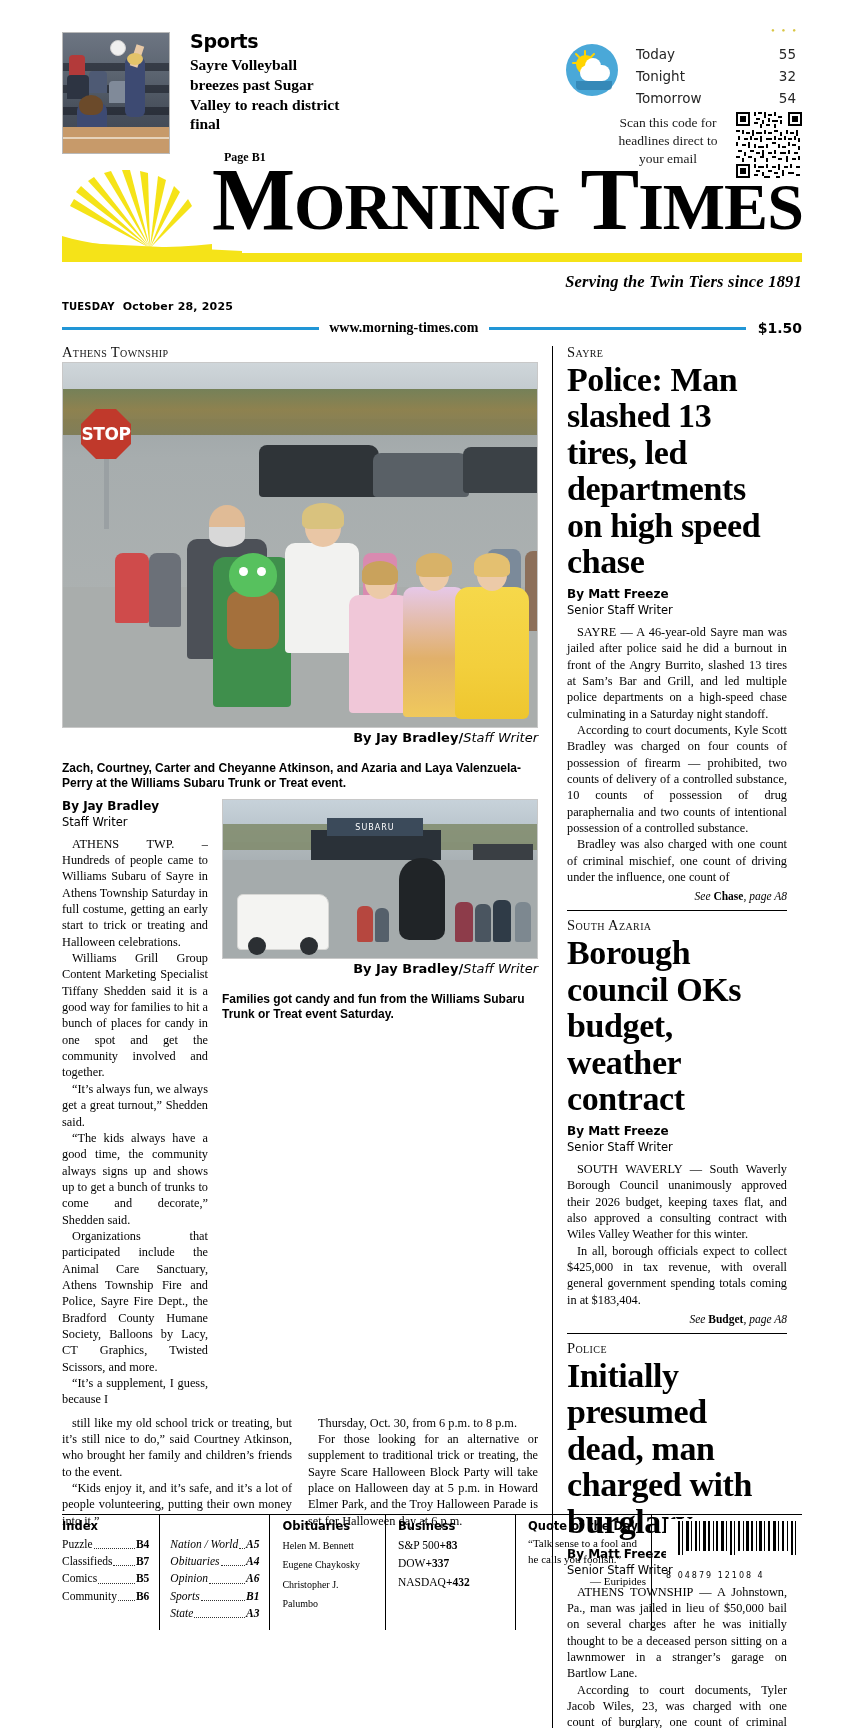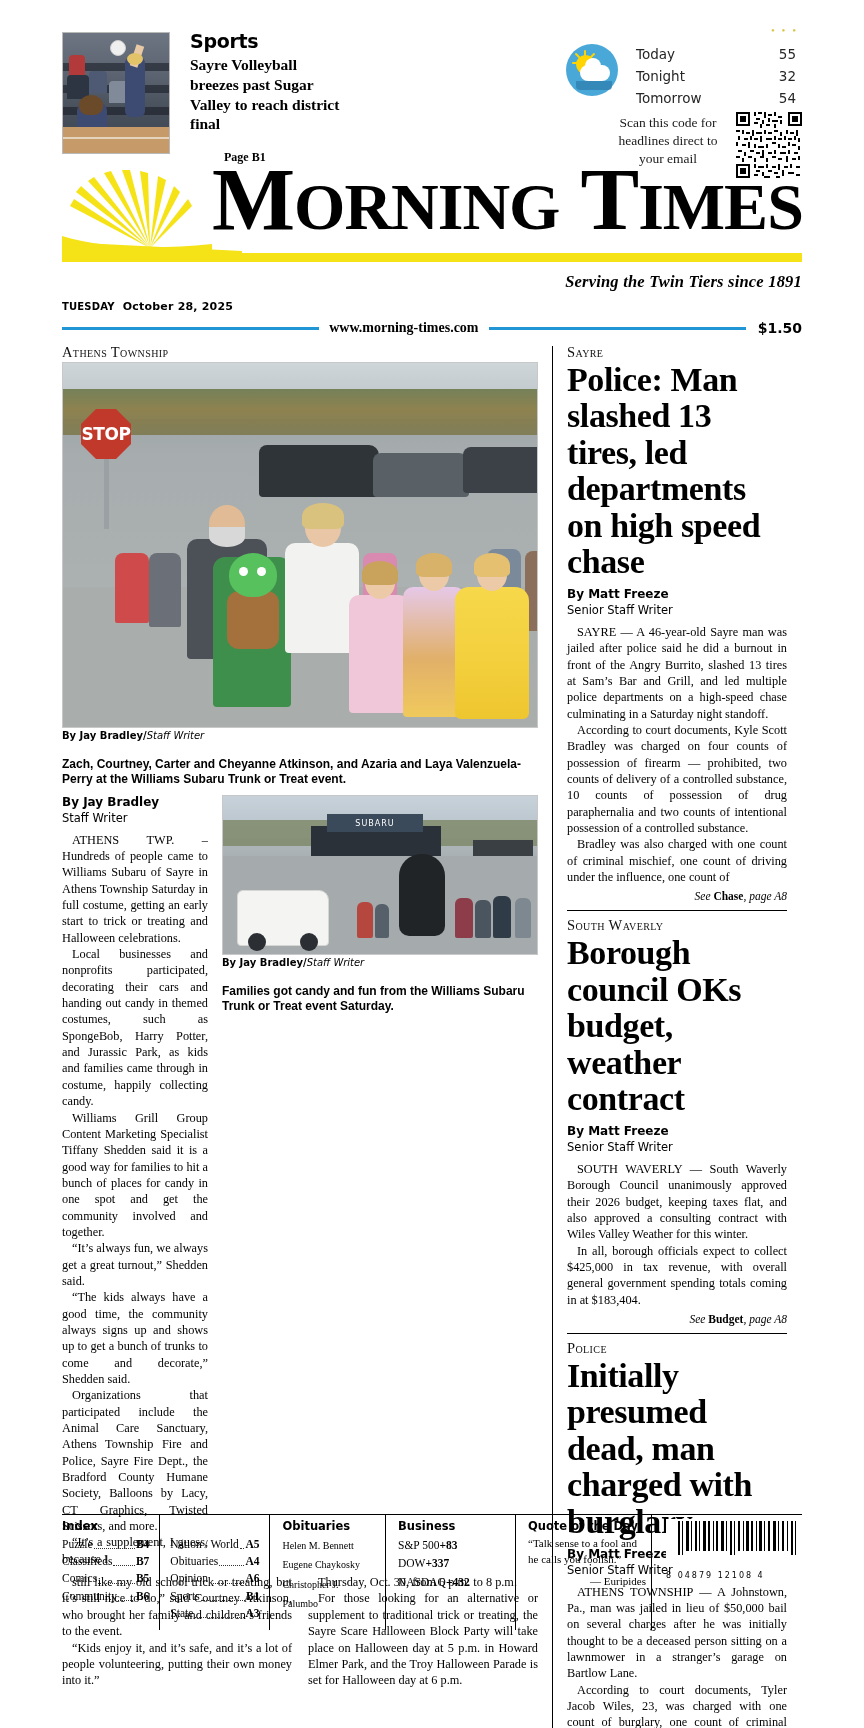--- a/index.html
+++ b/index.html
@@ -106,21 +106,21 @@
   .byline { font-family:"DejaVu Sans", sans-serif; font-weight:700; font-size:12px; line-height:1.32; }
   .byline .role { font-weight:400; font-size:11.5px; }
 
   .body-text { font-family:"Liberation Serif", serif; font-size:12.3px; line-height:1.33; text-align:justify; hyphens:auto;}
   .body-text p { margin:0; text-indent:10px; }
   .jump { font-family:"Liberation Serif", serif; font-size:11.5px; font-style:italic; text-align:right; margin-top:5px;}
   .jump b { font-style:normal; font-weight:700; }
 
   
   .photo { position:relative; overflow:hidden; border:1px solid #c8c8c8;}
-  .credit { font-family:"DejaVu Sans", sans-serif; font-size:10px; text-align:left; margin-top:2px;}
+  .credit { font-family:"DejaVu Sans", sans-serif; font-size:13px; text-align:right; margin-top:2px;}
   .credit b{font-weight:700;}
   .credit i{font-style:italic;}
   .caption { font-family:Liberation Sans, sans-serif; font-weight:700; font-size:12px; line-height:1.25; margin-top:16px;}
 
   .hero { height: 366px; margin-bottom:0;
      background: linear-gradient(180deg,#9aa2a6 0%, #9fa6a8 14%, #a7adae 26%, #b0b4b3 100%); }
   .hero .sky { position:absolute; left:0; top:0; width:100%; height:56px;
      background:linear-gradient(180deg,#cfd6da,#b7bfc3); }
   .hero .trees { position:absolute; left:0; top:26px; width:100%; height:46px;
      background:linear-gradient(180deg,#6e7a4e 0%, #8a7c45 45%, #7d7a52 100%); opacity:.92;}
@@ -454,21 +454,20 @@
       <div class="caption">Zach, Courtney, Carter and Cheyanne Atkinson, and Azaria and Laya Valenzuela-Perry at the Williams Subaru Trunk or Treat event.</div>
 
       <div style="display:flex; margin-top:8px;">
         <div style="width:160px; padding-right:14px;">
           <div class="byline">
             <span>By Jay Bradley</span><br>
             <span class="role">Staff Writer</span>
           </div>
           <div class="body-text" style="margin-top:5px;">
             <p>ATHENS TWP. – Hundreds of people came to Williams Subaru of Sayre in Athens Township Saturday in full costume, getting an early start to trick or treating and Halloween celebrations.</p>
-            <p>Local businesses and nonprofits participated, decorating their cars and handing out candy in themed costumes, such as SpongeBob, Harry Potter, and Jurassic Park, as kids and families came through in costume, happily collecting candy.</p>
             <p>Williams Grill Group Content Marketing Specialist Tiffany Shedden said it is a good way for families to hit a bunch of places for candy in one spot and get the community involved and together.</p>
             <p>“It’s always fun, we always get a great turnout,” Shedden said.</p>
             <p>“The kids always have a good time, the community always signs up and shows up to get a bunch of trunks to come and decorate,” Shedden said.</p>
             <p>Organizations that participated include the Animal Care Sanctuary, Athens Township Fire and Police, Sayre Fire Dept., the Bradford County Humane Society, Balloons by Lacy, CT Graphics, Twisted Scissors, and more.</p>
             <p>“It’s a supplement, I guess, because I</p>
           </div>
         </div>
 
         <div style="flex:1;">
           <div class="photo photo2">
@@ -525,21 +524,21 @@
           <p>Bradley was also charged with one count of criminal mischief, one count of driving under the influence, one count of</p>
         </div>
         <div class="jump">
           <span>See </span><b>Chase</b><span>, page A8</span>
         </div>
       </div>
 
       <hr class="thin">
 
       <div>
-        <div class="kicker">South Waverly</div>
+        <div class="kicker">South Azaria</div>
         <h1 class="rlead">Borough council OKs budget, weather contract</h1>
         <div class="byline">
           <span>By Matt Freeze</span><br>
           <span class="role">Senior Staff Writer</span>
         </div>
         <div class="body-text" style="margin-top:5px;">
           <p>SOUTH WAVERLY — South Waverly Borough Council unanimously approved their 2026 budget, keeping taxes flat, and also approved a consulting contract with Wiles Valley Weather for this winter.</p>
           <p>In all, borough officials expect to collect $425,000 in tax revenue, with overall general government spending totals coming in at $183,404.</p>
         </div>
         <div class="jump">
@@ -584,21 +583,21 @@
             <span class="nm">Comics</span>
             <span class="dots"></span>
             <span class="pg">B5</span>
           </div>
         <div class="fline">
             <span class="nm">Community</span>
             <span class="dots"></span>
             <span class="pg">B6</span>
           </div>
       </div>
-      <div class="fcol" style="width:124px; padding-left:10px;">
+      <div class="fcol" style="width:124px; padding-left:10px;font-style:italic;">
         <div class="fhead" style="visibility:hidden;">.</div>
         <div class="fline">
             <span class="nm">Nation / World</span>
             <span class="dots"></span>
             <span class="pg">A5</span>
           </div>
         <div class="fline">
             <span class="nm">Obituaries</span>
             <span class="dots"></span>
             <span class="pg">A4</span>

